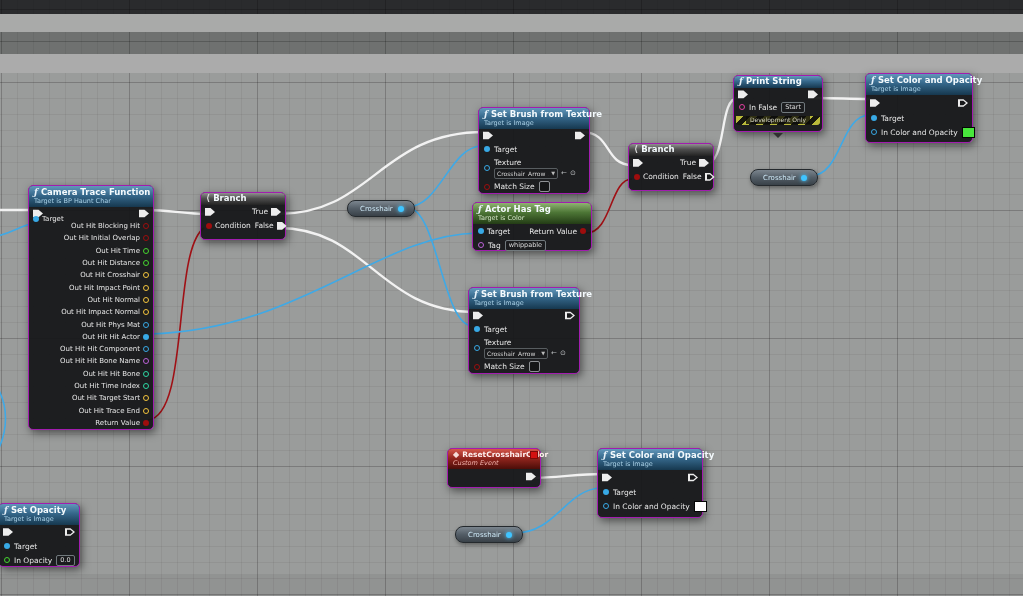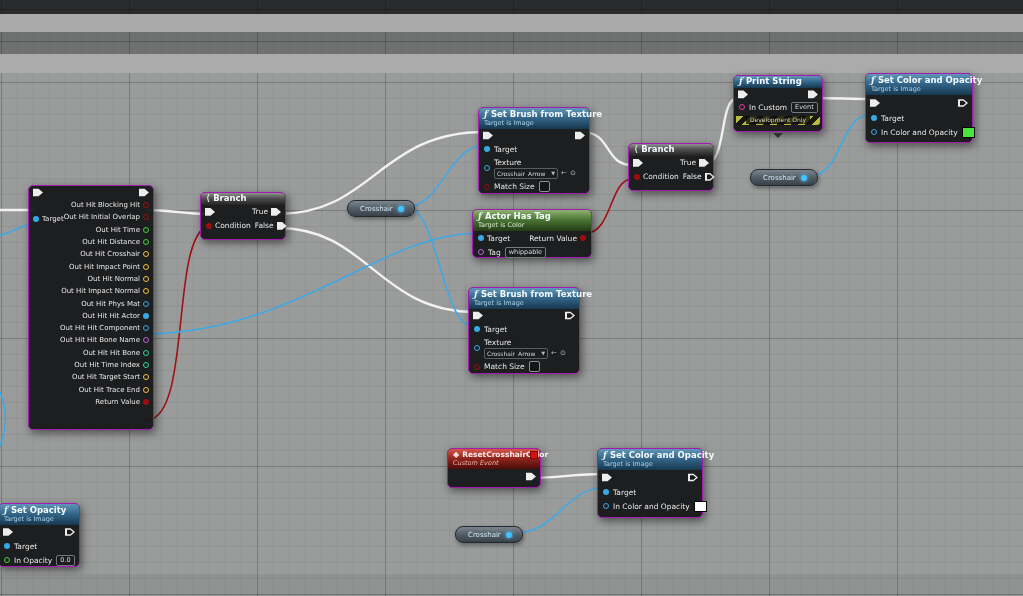--- a/index.html
+++ b/index.html
@@ -107,20 +107,24 @@
     <path d="M -12 238 C 8 236, 22 224, 36 223" fill="none" stroke-width="1.6" stroke="#3fa9e6"></path>
     <path d="M 150 334 C 300 330, 380 234, 478 233" fill="none" stroke-width="1.6" stroke="#3fa9e6"></path>
     <path d="M 407 207 C 440 207, 450 146, 482 146" fill="none" stroke-width="1.6" stroke="#3fa9e6"></path>
     <path d="M 407 207 C 438 209, 442 324, 472 326" fill="none" stroke-width="1.6" stroke="#3fa9e6"></path>
     <path d="M 810 176 C 842 176, 840 116, 869 115" fill="none" stroke-width="1.6" stroke="#3fa9e6"></path>
     <path d="M 515 533 C 556 533, 566 489, 601 488" fill="none" stroke-width="1.6" stroke="#3fa9e6"></path>
     <path d="M -8 460 C 10 434, 10 402, -8 380" fill="none" stroke-width="1.6" stroke="#3fa9e6"></path>
   </svg>
 
   <div class="node" style="left:28px;top:185px;width:124px;height:243px;">
+    <div class="hdr hdr-blue">
+      <span class="fico">ƒ</span><span class="t">Camera Trace Function</span>
+      <div class="s">Target is BP Haunt Char</div>
+    </div>
     <div class="row split" style="height:13px;">
       <span class="epin" style="margin-left:-1px;"></span>
       <span class="epin" style="margin-right:-1px;"></span>
     </div>
     <div style="position:absolute;left:4px;top:29px;display:flex;align-items:center;gap:3px;">
       <span class="cpin" style="background: rgb(56, 169, 229);"></span>
       <span class="ctlbl">Target</span>
     </div>
     <div>
         <div class="ctrow">
@@ -249,21 +253,21 @@
         </span>
       </span>
     </div>
     <div class="row" style="height:13px;">
       <span class="cpin hollow" style="border: 1.4px solid rgb(158, 13, 13);"></span>
       <span class="lbl">Match Size</span>
       <span class="chk"></span>
     </div>
   </div>
 
-  <div class="node" style="left:472px;top:209px;width:118px;height:47px;">
+  <div class="node" style="left:472px;top:202px;width:118px;height:47px;">
     <div class="hdr hdr-green">
       <span class="fico">ƒ</span><span class="t">Actor Has Tag</span>
       <div class="s">Target is Color</div>
     </div>
     <div class="row split" style="height:14px;">
       <span style="display:flex;align-items:center;gap:3px;">
           <span class="cpin" style="background: rgb(56, 169, 229);"></span>
           <span class="lbl">Target</span>
         </span>
       <span style="display:flex;align-items:center;gap:3px;">
@@ -304,22 +308,22 @@
   <div class="node" style="left:733px;top:75px;width:88px;height:55px;">
     <div class="hdr hdr-blue" style="padding:1px 5px;">
       <span class="fico">ƒ</span><span class="t">Print String</span>
     </div>
     <div class="row split" style="height:13px;">
       <span class="epin" style="margin-left:-1px;"></span>
       <span class="epin" style="margin-right:-1px;"></span>
     </div>
     <div class="row" style="height:13px;">
       <span class="cpin hollow" style="border: 1.4px solid rgb(226, 63, 160);"></span>
-      <span class="lbl">In Custom</span>
-      <span class="field">Event</span>
+      <span class="lbl">In False</span>
+      <span class="field">Start</span>
     </div>
     <div class="devband">
       <span class="devtxt">Development Only</span>
     </div>
     <div class="devchev"></div>
   </div>
 
   <div class="node" style="left:865px;top:73px;width:106px;height:68px;">
     <div class="hdr hdr-blue">
       <span class="fico">ƒ</span><span class="t">Set Color and Opacity</span>

